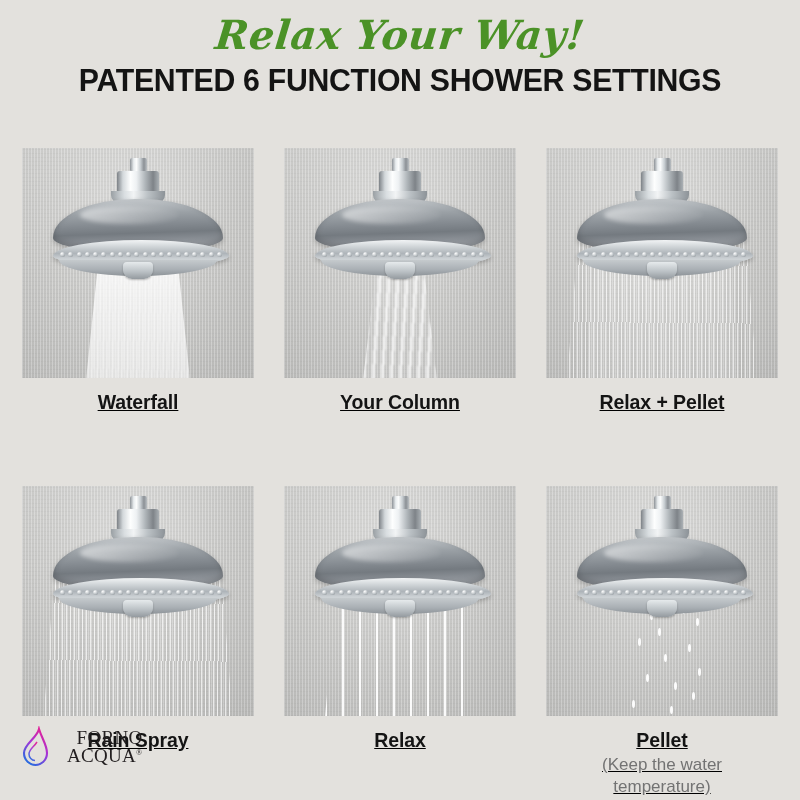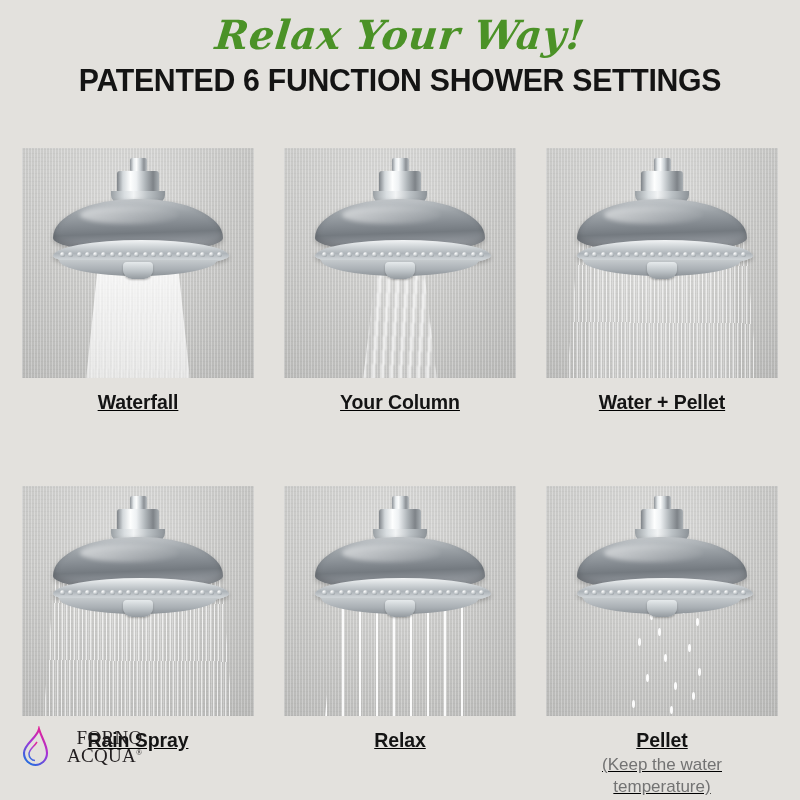--- a/index.html
+++ b/index.html
@@ -410,21 +410,21 @@
               <i></i>
               <i></i>
               <i></i>
         </div>
           </div>
         <div class="face">
             <div class="center-boss"></div>
           </div>
       </div>
     </div>
-    <div class="caption">Water + Pellet</div>
+    <div class="caption">Relax + Pellet</div>
   </div>
 
   <div class="cell row2">
     <div class="photo">
       <div class="water">
         <div class="w-rain" style="height:150px;opacity:0.95;"></div>
       </div>
       <div class="head-wrap">
         <div class="pipe-nut"></div>
           <div class="collar"></div>

